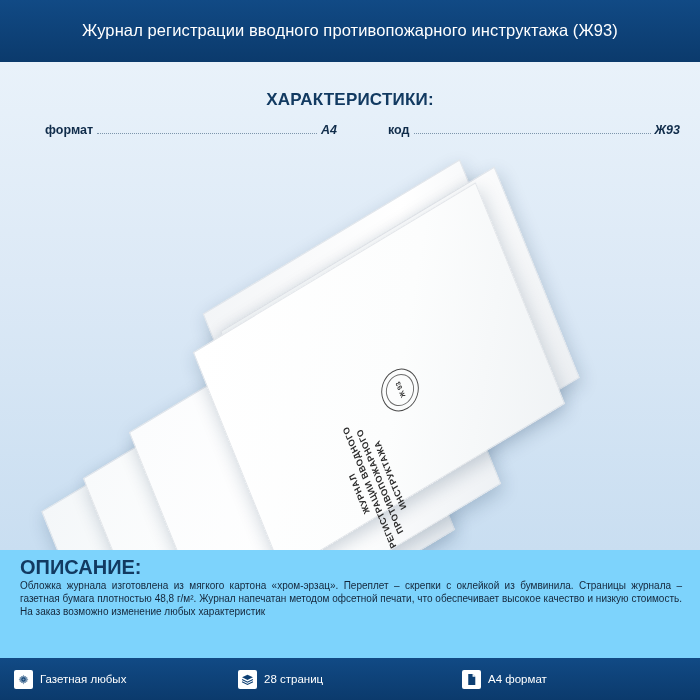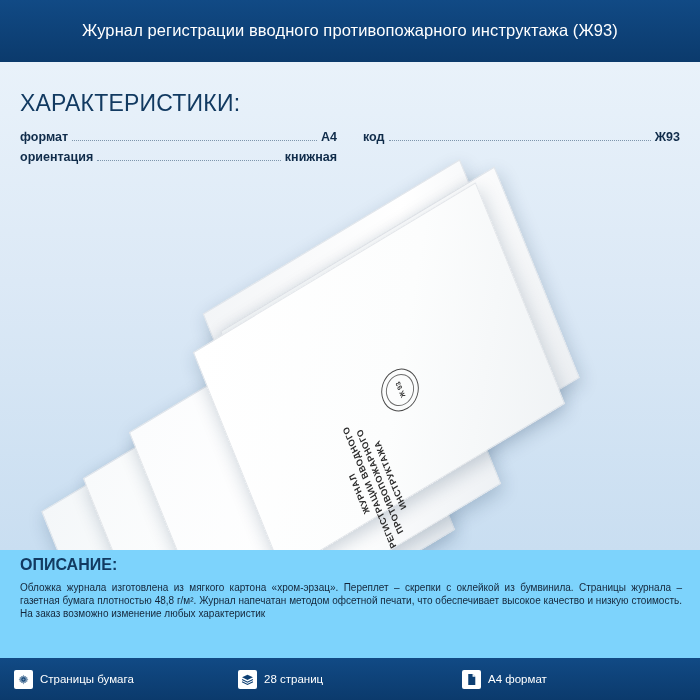--- a/index.html
+++ b/index.html
@@ -44,47 +44,49 @@
     background: linear-gradient(180deg, #e9f2fa 0%, #dce9f6 45%, #c9def1 100%);
     overflow: hidden;
   }
 
   .char-block {
     position: absolute;
     top: 28px; left: 20px;
     width: 660px;
   }
   .char-title {
-    font-size: 23px;
-    font-weight: normal;
+    font-size: 17px;
+    font-weight: bold;
     color: #123a61;
     letter-spacing: 0.2px;
     margin-bottom: 13px;
+    text-align: center;
   }
   .char-grid {
     display: flex;
     gap: 26px;
   }
   .char-col { flex: 1; }
   .char-row {
     display: flex;
     align-items: baseline;
     font-size: 12.5px;
     color: #14263a;
     margin-bottom: 6px;
     white-space: nowrap;
+    margin-left: 25px;
   }
   .char-key { font-weight: bold; color: #102c4a; }
   .char-dots {
     flex: 1;
     border-bottom: 1px dotted #7d95ab;
     margin: 0 4px 3px 4px;
     height: 8px;
   }
-  .char-val { font-weight: bold; color: #102c4a; }
+  .char-val { font-weight: bold; color: #102c4a; font-style: italic; }
 
   
   .stack {
     position: absolute;
     left: 0; top: 110px;
     width: 700px; height: 400px;
   }
   .bk {
     position: absolute;
     background: #fdfdfd;
@@ -186,24 +188,23 @@
   .eg1 { left: 320px; top: 196px; transform: rotate(-31deg) skewX(-9deg); }
   .eg2 { left: 265px; top: 204px; transform: rotate(-31deg) skewX(-9deg); }
 
   
   .desc {
     position: absolute;
     top: 556px; left: 20px;
     width: 662px;
   }
   .desc-title {
-    font-size: 16px;
+    font-size: 20px;
     font-weight: bold;
     color: #123a61;
-    margin-bottom: 7px;
   }
   .desc-text {
     font-size: 10px;
     line-height: 1.32;
     color: #14263a;
     text-align: justify;
   }
 
   
   .footer {
@@ -251,25 +252,20 @@
 
     <div class="char-block">
       <div class="char-title">ХАРАКТЕРИСТИКИ:</div>
       <div class="char-grid">
 
         <div class="char-col">
           <div class="char-row">
             <span class="char-key">формат</span>
             <span class="char-dots"></span>
             <span class="char-val">A4</span>
-          </div>
-          <div class="char-row">
-            <span class="char-key">ориентация</span>
-            <span class="char-dots"></span>
-            <span class="char-val">книжная</span>
           </div>
         </div>
 
         <div class="char-col">
           <div class="char-row">
             <span class="char-key">код</span>
             <span class="char-dots"></span>
             <span class="char-val">Ж93</span>
           </div>
         </div>
@@ -307,21 +303,21 @@
 
   <div class="footer">
 
     <div class="fitem">
       <span class="fico">
         <svg width="13" height="13" viewBox="0 0 24 24" fill="#0d3f73">
           <path d="M12 8a4 4 0 100 8 4 4 0 000-8zm0 6a2 2 0 110-4 2 2 0 010 4z"></path>
           <path d="M21 12l-2-1.2.3-2.3-2.2-.9-1-2.1-2.3.6L12 3l-1.8 3.1-2.3-.6-1 2.1-2.2.9.3 2.3L3 12l2 1.2-.3 2.3 2.2.9 1 2.1 2.3-.6L12 21l1.8-3.1 2.3.6 1-2.1 2.2-.9-.3-2.3z" opacity="0.55"></path>
         </svg>
       </span>
-      <span>Страницы бумага</span>
+      <span>Газетная любых</span>
     </div>
 
 
     <div class="fitem">
       <span class="fico">
         <svg width="13" height="13" viewBox="0 0 24 24" fill="#0d3f73">
           <path d="M12 3L2 8l10 5 10-5-10-5z"></path>
           <path d="M2 12l10 5 10-5" stroke="#0d3f73" stroke-width="2" fill="none"></path>
           <path d="M2 16l10 5 10-5" stroke="#0d3f73" stroke-width="2" fill="none"></path>
         </svg>

